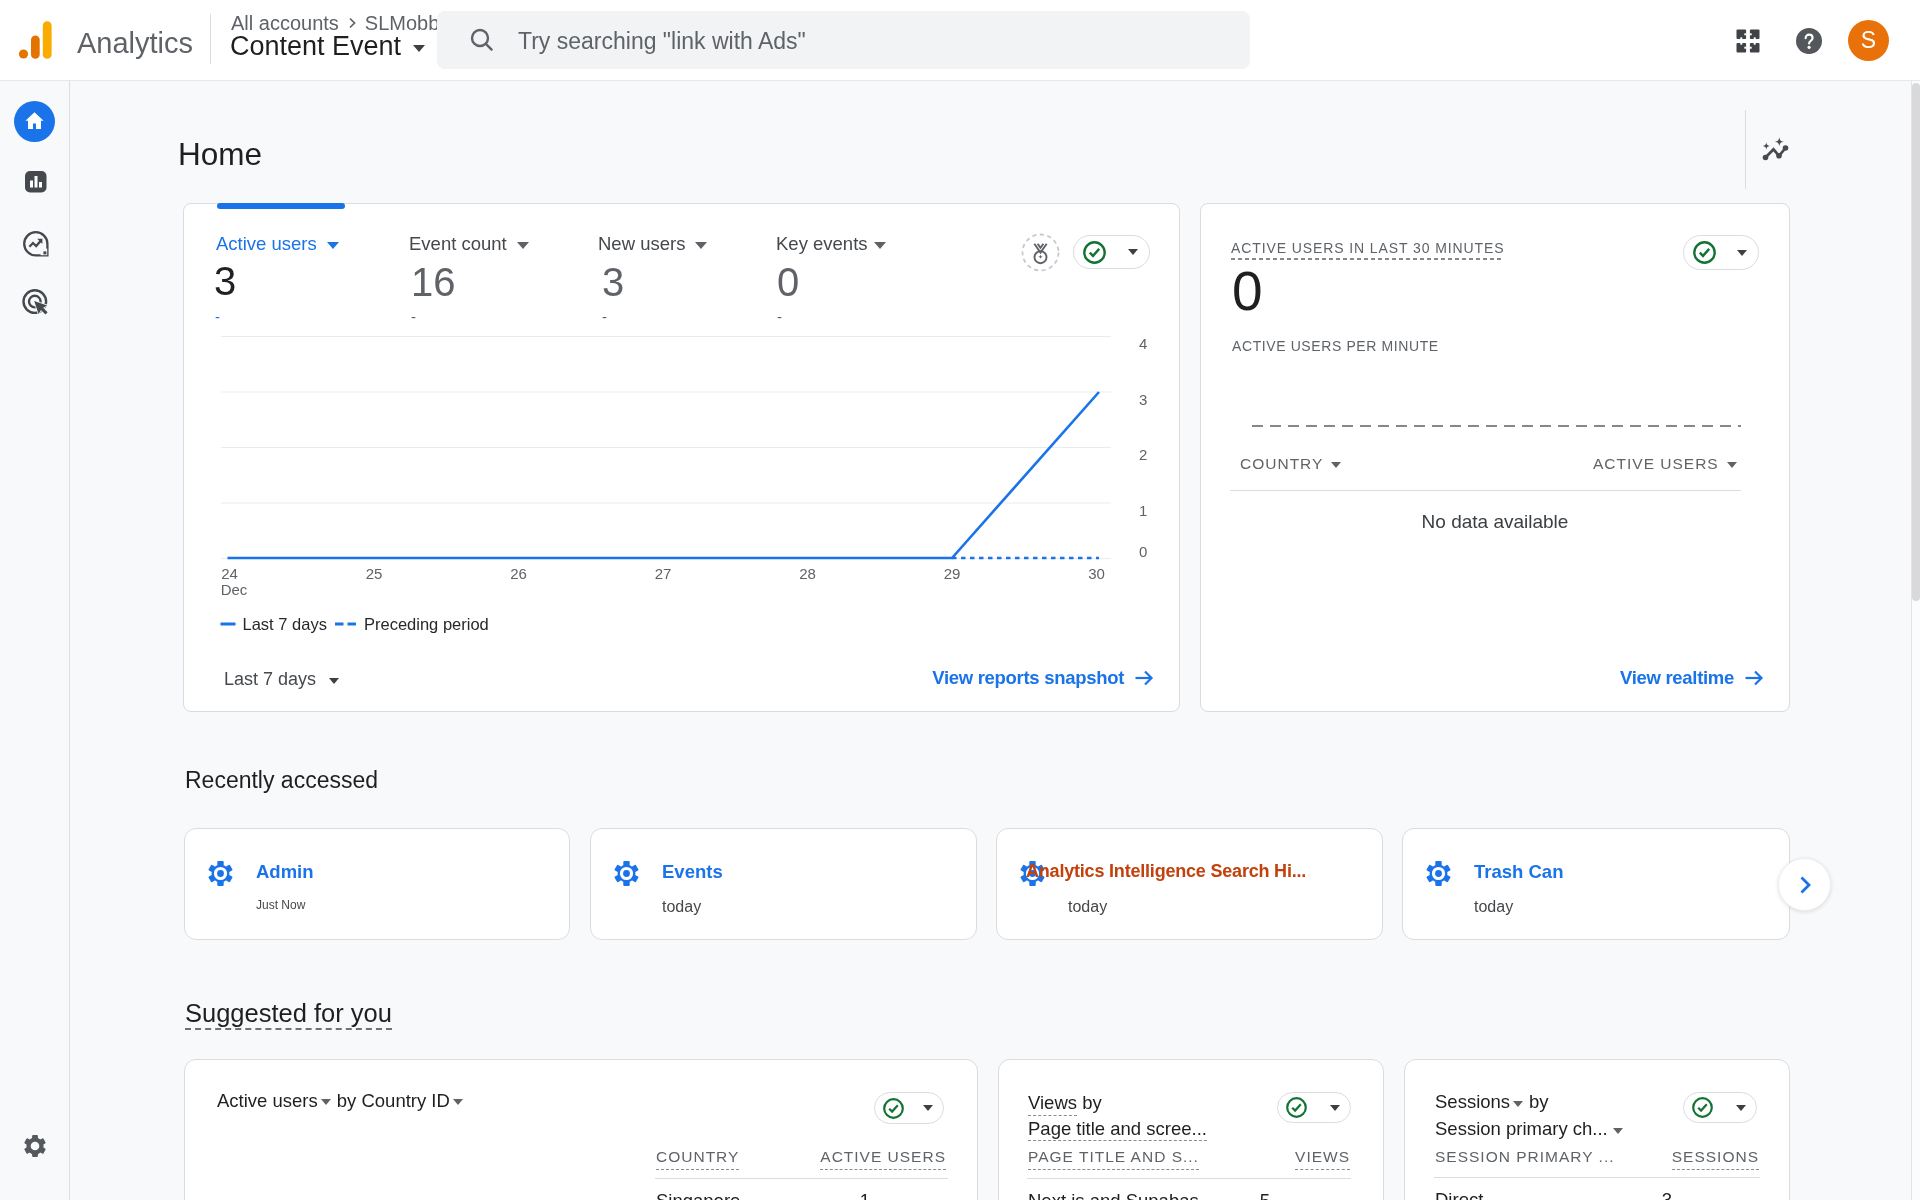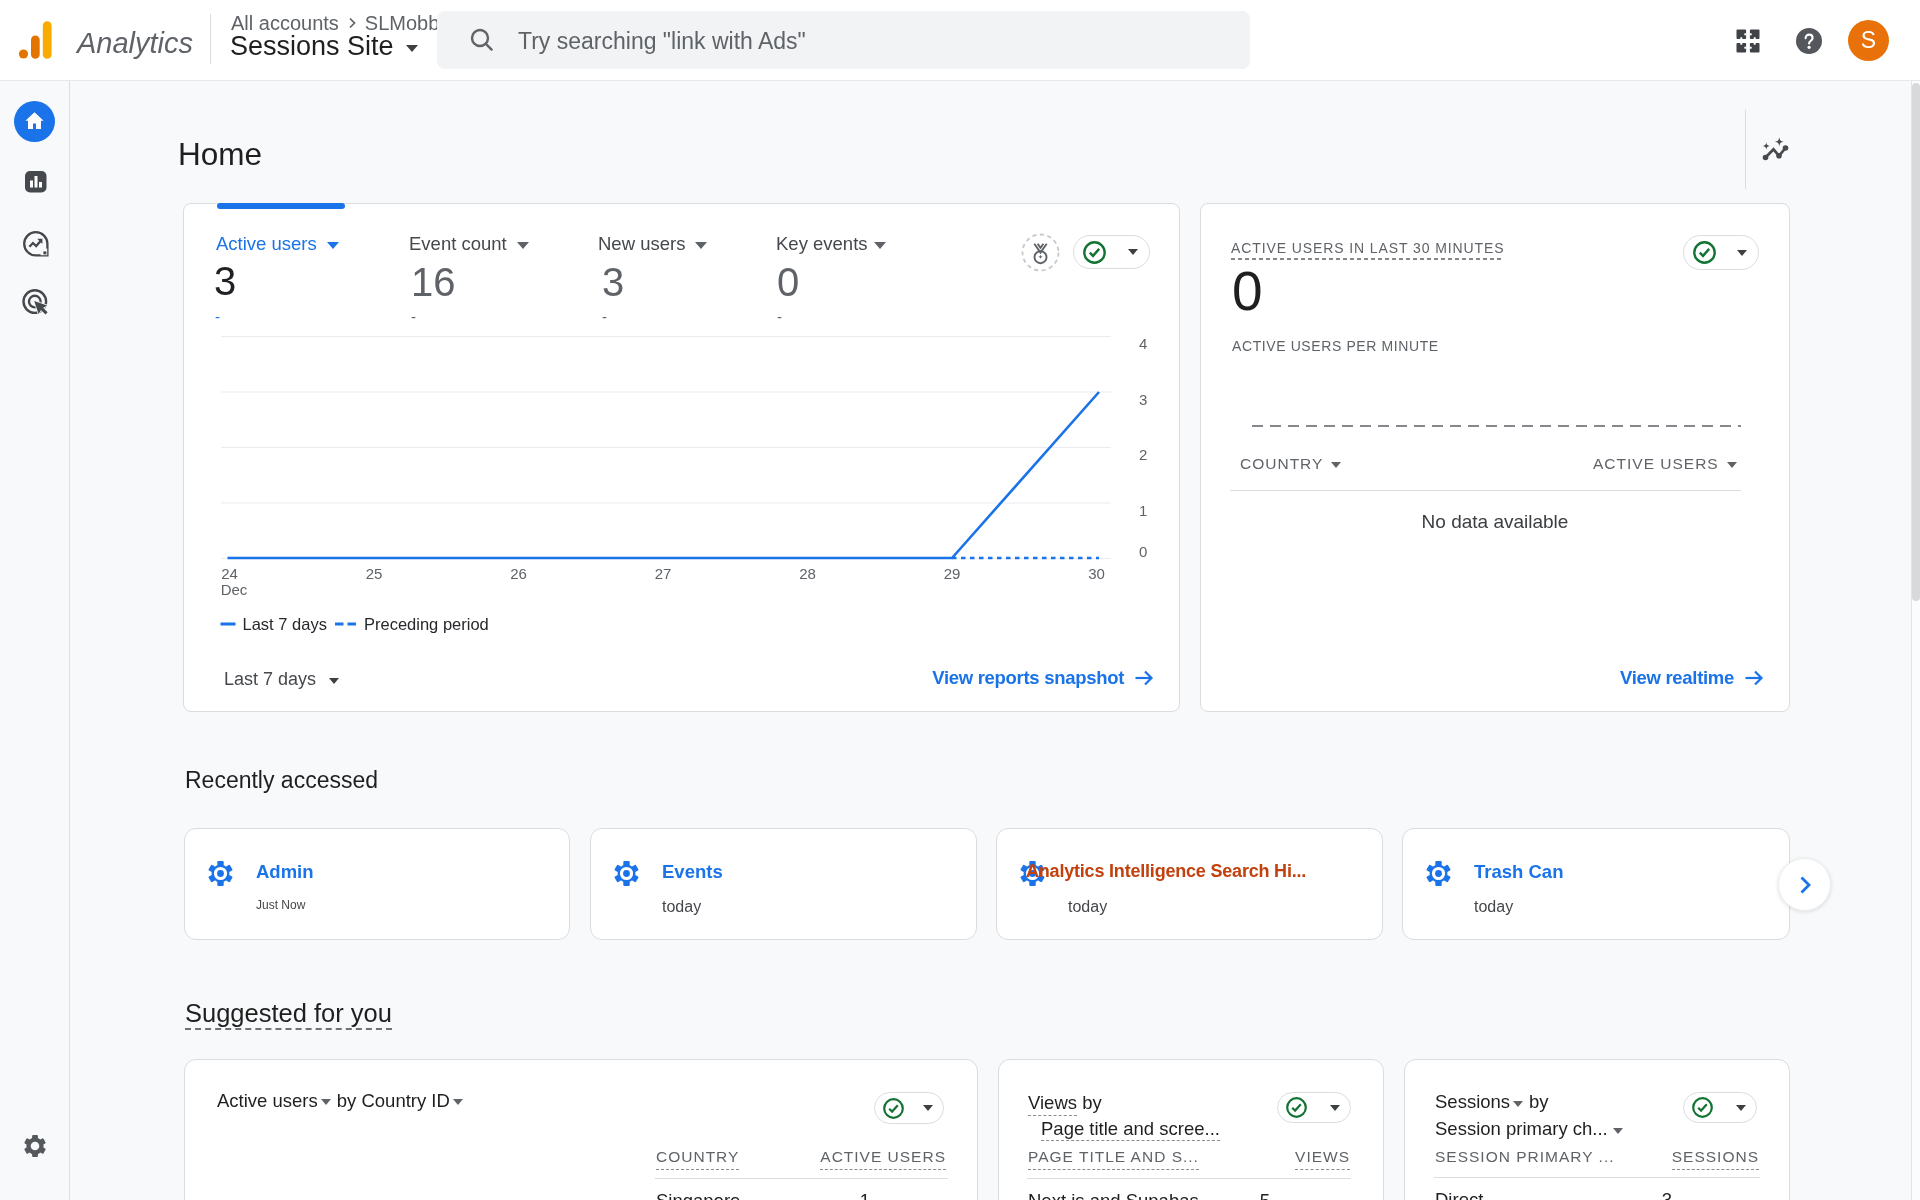--- a/index.html
+++ b/index.html
@@ -21,32 +21,32 @@
 </head>
 <body>
 
 <div class="abs" style="left:0;top:0;width:1920px;height:81px;background:#fff;border-bottom:1px solid #e6e8ea;"></div>
 
 <svg class="abs" style="left:16px;top:18px;" width="40" height="44" viewBox="0 0 40 44">
   <circle cx="7.5" cy="36" r="4.6" fill="#E37400"></circle>
   <rect x="15" y="17.5" width="8.7" height="23.3" rx="4.35" fill="#E37400"></rect>
   <rect x="26.8" y="3.3" width="8.8" height="37.5" rx="4.4" fill="#F9AB00"></rect>
 </svg>
-<div class="abs" style="left:77px;top:27px;font-size:29px;color:#5f6368;font-style:italic;">Analytics</div>
+<div class="abs" style="left:77px;top:27px;font-size:29px;color:#5f6368;">Analytics</div>
 <div class="abs" style="left:210px;top:14px;width:1px;height:50px;background:#dadce0;"></div>
 
 <div class="abs flex" style="left:231px;top:13px;height:20px;font-size:20px;color:#5f6368;">
   <span>All accounts</span>
   <svg width="16" height="16" viewBox="0 0 16 16" style="margin:0 5px;">
       <path d="M6 3.5 L10.5 8 L6 12.5" fill="none" stroke="#5f6368" stroke-width="1.7"></path>
     </svg>
   <span>SLMobbin</span>
 </div>
 <div class="abs flex" style="left:230px;top:31px;height:30px;">
-  <span style="font-size:27px;color:#1f1f1f;">Sessions Site</span>
+  <span style="font-size:27px;color:#1f1f1f;">Content Event</span>
   <span class="caret dark" style="margin-left:12px;margin-top:4px;"></span>
 </div>
 
 <div class="abs" style="left:437px;top:11px;width:813px;height:58px;background:#f1f3f4;border-radius:8px;"></div>
 <svg class="abs" style="left:468px;top:26px;" width="28" height="28" viewBox="0 0 28 28">
   <circle cx="12" cy="12" r="8" fill="none" stroke="#5f6368" stroke-width="2.4"></circle>
   <line x1="18.1" y1="18.1" x2="23.6" y2="23.6" stroke="#5f6368" stroke-width="2.4" stroke-linecap="round"></line>
 </svg>
 <div class="abs" style="left:518px;top:28px;font-size:23px;color:#5f6368;">Try searching "link with Ads"</div>
 
@@ -354,21 +354,21 @@
   </svg>
   <span class="caret dark sm"></span>
 </div>
 <div class="abs thead dashu" style="left:656px;top:1148px;padding-bottom:3px;">COUNTRY</div>
 <div class="abs thead dashu" style="right:974px;top:1148px;padding-bottom:3px;">ACTIVE USERS</div>
 <div class="abs" style="left:655px;top:1178px;width:293px;border-top:1px solid #dadce0;"></div>
 <div class="abs" style="left:656px;top:1190px;font-size:18.5px;color:#202124;">Singapore</div>
 <div class="abs" style="right:1050px;top:1190px;font-size:18.5px;color:#202124;">1</div>
 
 <div class="abs" style="left:1028px;top:1092px;font-size:18.5px;color:#1f1f1f;"><span class="dashu" style="padding-bottom:2px;">Views</span> by</div>
-<div class="abs dashu" style="left:1028px;top:1118px;font-size:18.5px;color:#1f1f1f;padding-bottom:0px;margin-left:13px;">Page title and scree...</div>
+<div class="abs dashu" style="left:1028px;top:1118px;font-size:18.5px;color:#1f1f1f;padding-bottom:0px;">Page title and scree...</div>
 <div class="pill" style="left:1277px;top:1092px;width:74px;height:31px;padding:0 10px 0 8px;">
   <svg width="21" height="21" viewBox="0 0 21 21">
     <circle cx="10.5" cy="10.5" r="9.3" fill="none" stroke="#137333" stroke-width="2.2"></circle>
     <path d="M6.2 10.7 L9.1 13.6 L14.8 7.2" fill="none" stroke="#137333" stroke-width="2.2"></path>
   </svg>
   <span class="caret dark sm"></span>
 </div>
 <div class="abs thead dashu" style="left:1028px;top:1148px;padding-bottom:3px;">PAGE TITLE AND S...</div>
 <div class="abs thead dashu" style="right:570px;top:1148px;padding-bottom:3px;">VIEWS</div>
 <div class="abs" style="left:1027px;top:1178px;width:324px;border-top:1px solid #dadce0;"></div>

